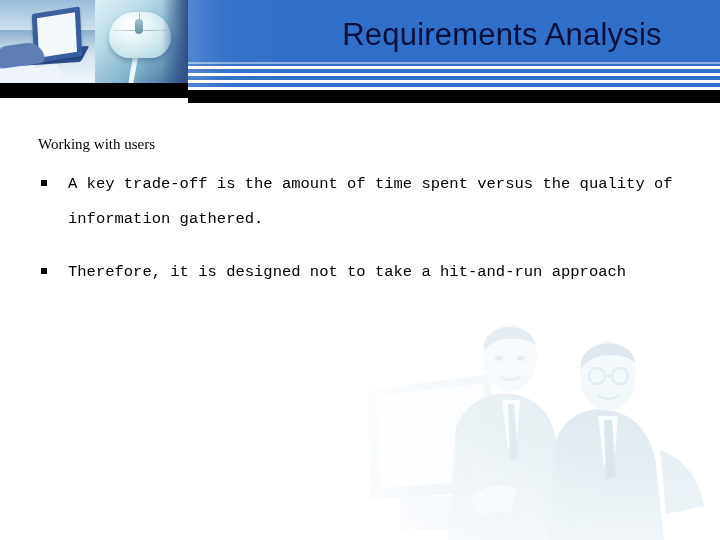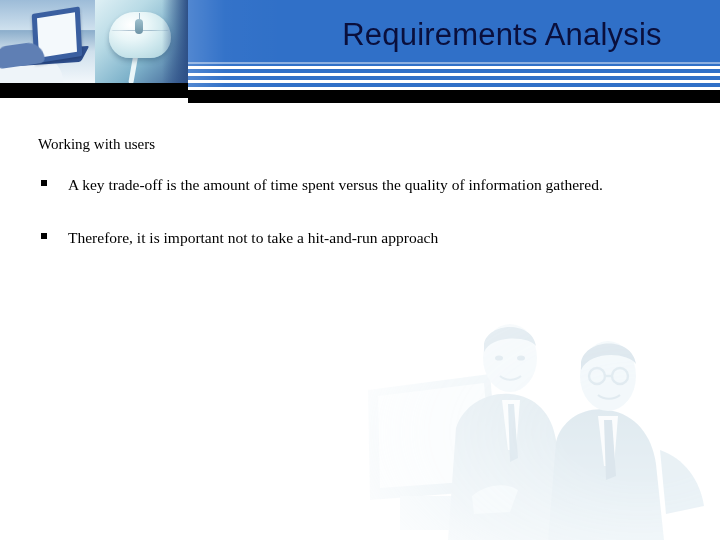--- a/index.html
+++ b/index.html
@@ -262,21 +262,21 @@
     line-height: 35px;
   }
   .bullet .sq {
     position: absolute;
     left: 3px;
     top: 13px;
     width: 6px;
     height: 6px;
     background: #000000;
   }
-  .bullet .btext { display: block; }
+  .bullet .btext { display: block; font-family: Liberation Mono, monospace; }
 </style>
 </head>
 <body>
 
 <div id="slide">
 
   <div class="watermark">
     <div class="wm-inner">
       <svg viewBox="0 0 360 240" width="360" height="240" preserveAspectRatio="xMidYMid slice">
         <defs>
@@ -376,19 +376,19 @@
 
       <div class="bullet">
         <span class="sq"></span>
         <span class="btext">A key trade-off is the amount of time spent versus the quality of information gathered.</span>
       </div>
 
 
 
       <div class="bullet">
         <span class="sq"></span>
-        <span class="btext">Therefore, it is important not to take a hit-and-run approach</span>
+        <span class="btext">Therefore, it is designed not to take a hit-and-run approach</span>
       </div>
 
     </div>
   </div>
 
 </div>
 
 </body></html>

